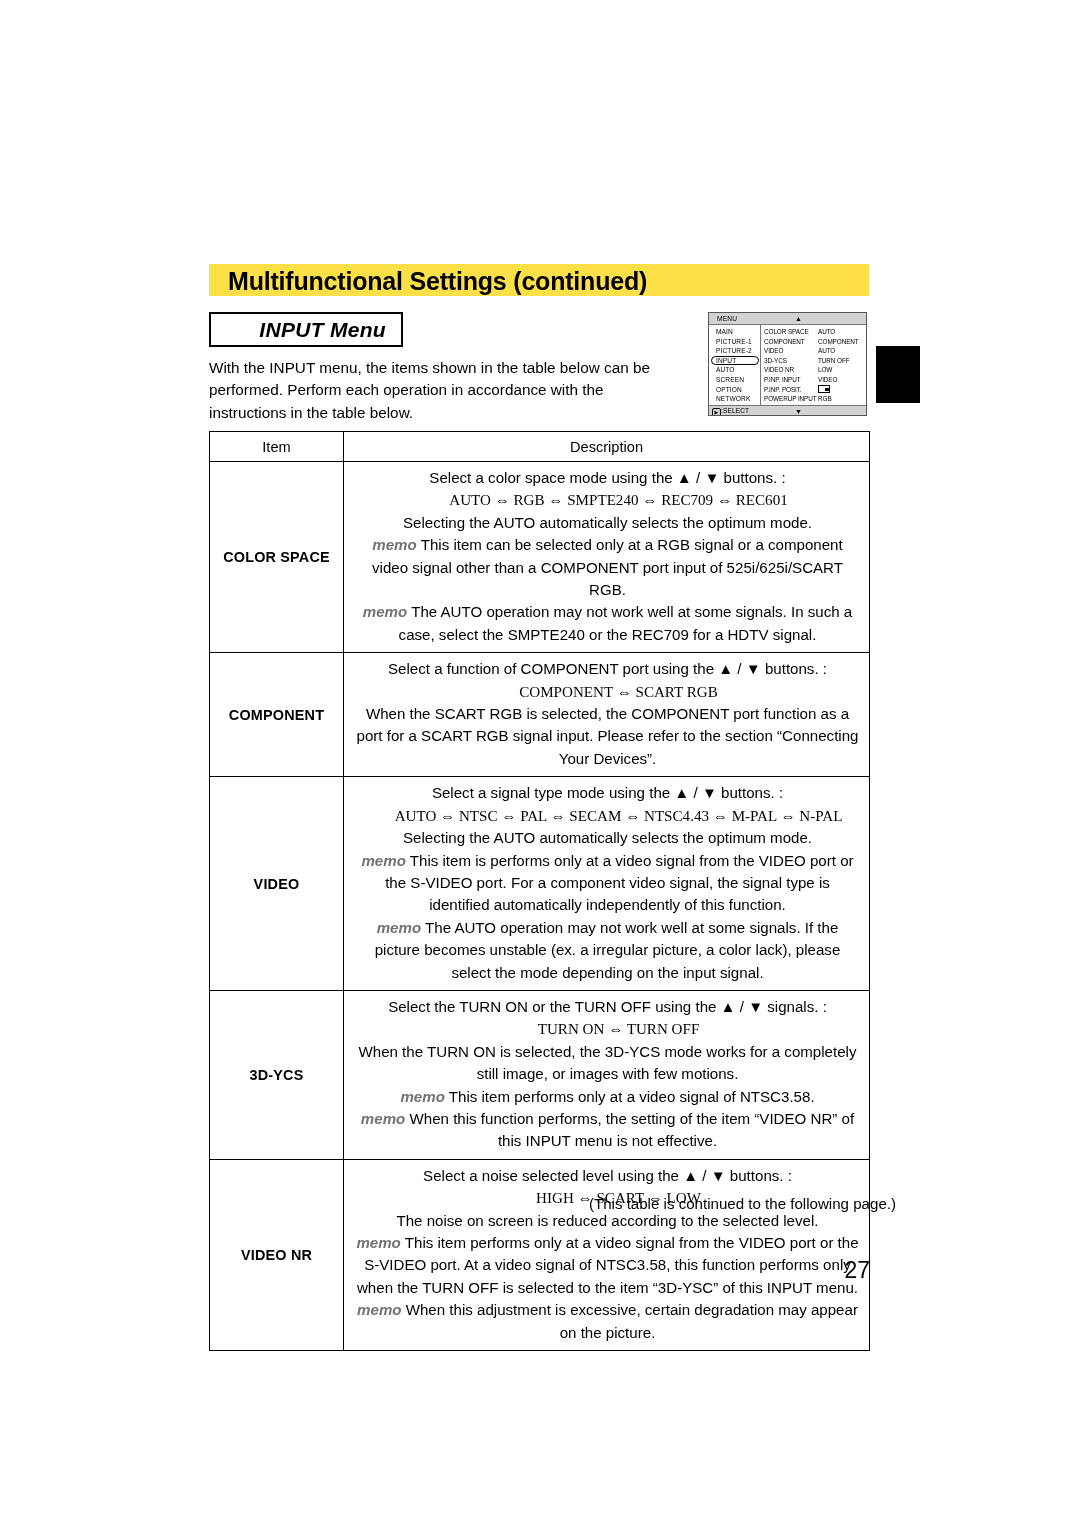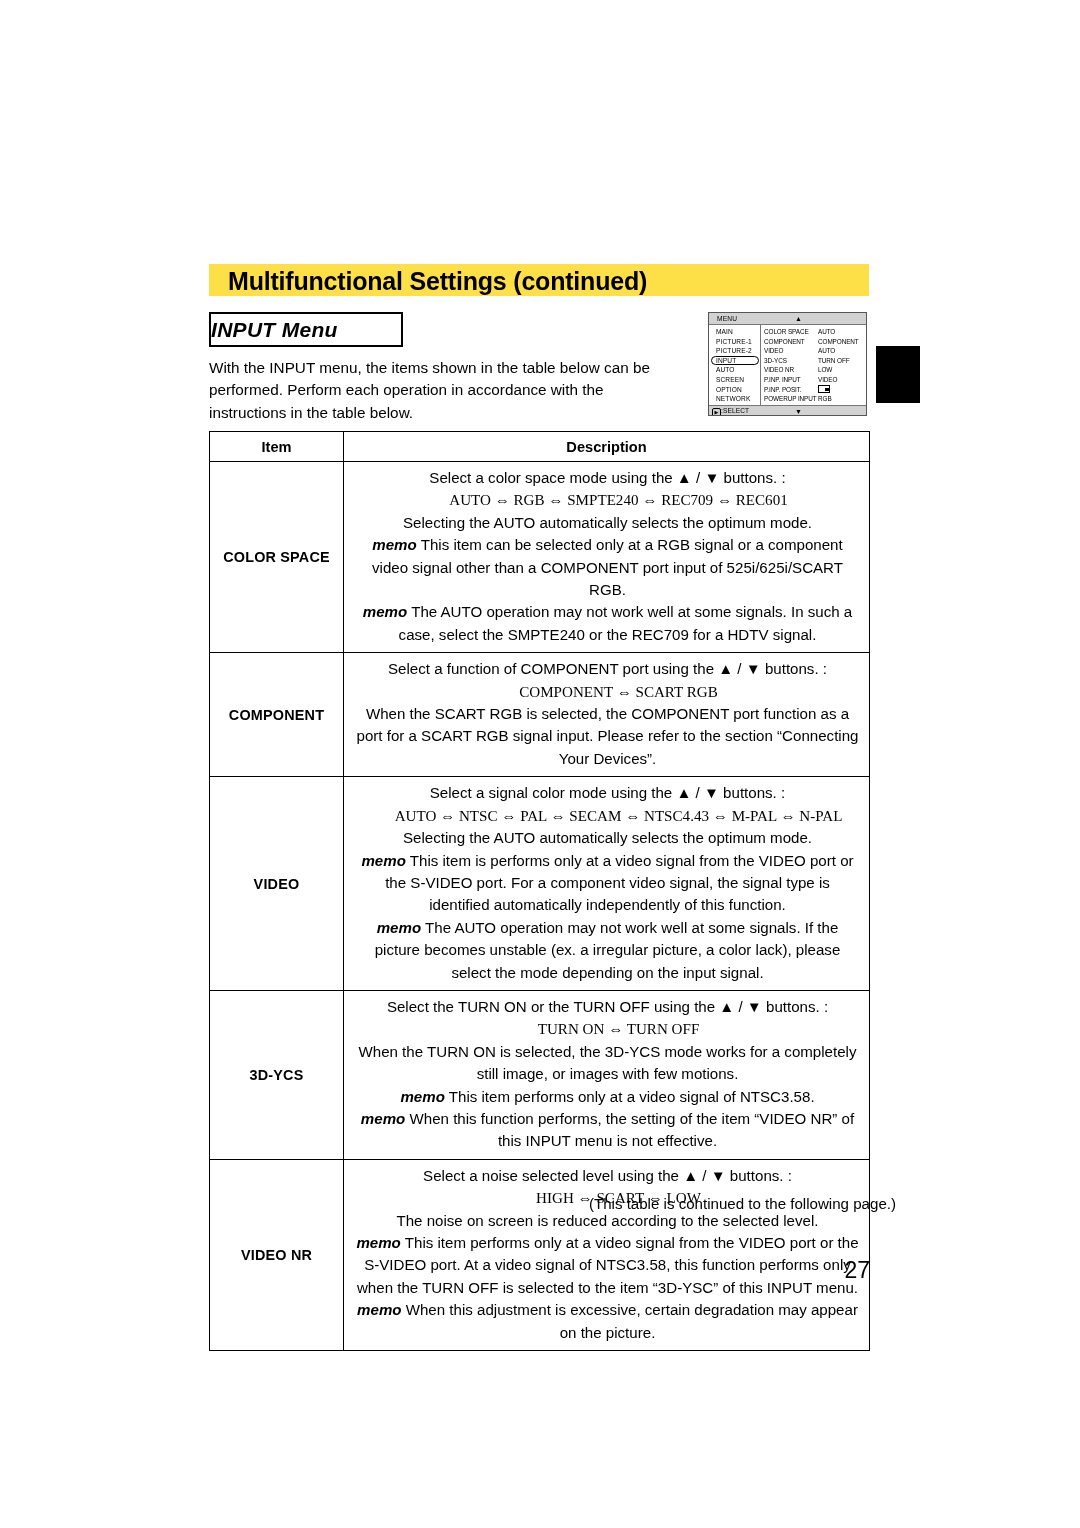--- a/index.html
+++ b/index.html
@@ -45,21 +45,21 @@
     height: 35px;
     border: 2px solid #000;
     box-sizing: border-box;
     background: #fff;
   }
   #section-box .section-title {
     position: absolute;
     left: 0;
     right: 15px;
     top: 3px;
-    text-align: left;
+    text-align: right;
     font-size: 21px;
     font-weight: bold;
     font-style: italic;
     letter-spacing: 0.3px;
     line-height: 26px;
   }
 
   
   #intro-paragraph {
     position: absolute;
@@ -227,39 +227,39 @@
   #settings-table col.col-desc { width: 526px; }
   #settings-table th,
   #settings-table td {
     border: 1.6px solid #000;
     padding: 0;
     vertical-align: middle;
   }
   #settings-table thead th {
     height: 29px;
     font-size: 14.6px;
-    font-weight: bold;
+    font-weight: normal;
     text-align: center;
   }
   #settings-table td.item-cell {
     text-align: center;
     font-size: 14.4px;
     font-weight: bold;
     letter-spacing: 0.2px;
   }
   #settings-table td.desc-cell {
     padding: 5px 8px 6px 10px;
     font-size: 15.1px;
     line-height: 22.4px;
     text-align: left;
   }
   #settings-table td.desc-cell .line { white-space: normal; text-align: center; }
   #settings-table td.desc-cell .line.indent { padding-left: 22px; font-family: Liberation Serif, serif; }
   .memo-tag {
-    color: #000000;
+    color: #737373;
     font-style: italic;
     font-weight: bold;
   }
 
   
   #table-footnote {
     position: absolute;
     left: 209px;
     top: 1193px;
     width: 660px;
@@ -376,31 +376,31 @@
         <td class="item-cell">COMPONENT</td>
         <td class="desc-cell">
           <div class="line"><span>Select a function of COMPONENT port using the ▲ / ▼ buttons. :</span></div>
           <div class="line indent"><span>COMPONENT ⇔ SCART RGB</span></div>
           <div class="line"><span>When the SCART RGB is selected, the COMPONENT port function as a port for a SCART RGB signal input. Please refer to the section “Connecting Your Devices”.</span></div>
         </td>
       </tr>
       <tr>
         <td class="item-cell">VIDEO</td>
         <td class="desc-cell">
-          <div class="line"><span>Select a signal color mode using the ▲ / ▼ buttons. :</span></div>
+          <div class="line"><span>Select a signal type mode using the ▲ / ▼ buttons. :</span></div>
           <div class="line indent"><span>AUTO ⇔ NTSC ⇔ PAL ⇔ SECAM ⇔ NTSC4.43 ⇔ M-PAL ⇔ N-PAL</span></div>
           <div class="line"><span>Selecting the AUTO automatically selects the optimum mode.</span></div>
           <div class="line"><span class="memo-tag">memo</span><span> This item is performs only at a video signal from the VIDEO port or the S-VIDEO port. For a component video signal, the signal type is identified automatically independently of this function.</span></div>
           <div class="line"><span class="memo-tag">memo</span><span> The AUTO operation may not work well at some signals. If the picture becomes unstable (ex. a irregular picture, a color lack), please select the mode depending on the input signal.</span></div>
         </td>
       </tr>
       <tr>
         <td class="item-cell">3D-YCS</td>
         <td class="desc-cell">
-          <div class="line"><span>Select the TURN ON or the TURN OFF using the ▲ / ▼ buttons. :</span></div>
+          <div class="line"><span>Select the TURN ON or the TURN OFF using the ▲ / ▼ signals. :</span></div>
           <div class="line indent"><span>TURN ON ⇔ TURN OFF</span></div>
           <div class="line"><span>When the TURN ON is selected, the 3D-YCS mode works for a completely still image, or images with few motions.</span></div>
           <div class="line"><span class="memo-tag">memo</span><span> This item performs only at a video signal of NTSC3.58.</span></div>
           <div class="line"><span class="memo-tag">memo</span><span> When this function performs, the setting of the item “VIDEO NR” of this INPUT menu is not effective.</span></div>
         </td>
       </tr>
       <tr>
         <td class="item-cell">VIDEO NR</td>
         <td class="desc-cell">
           <div class="line"><span>Select a noise selected level using the ▲ / ▼ buttons. :</span></div>

